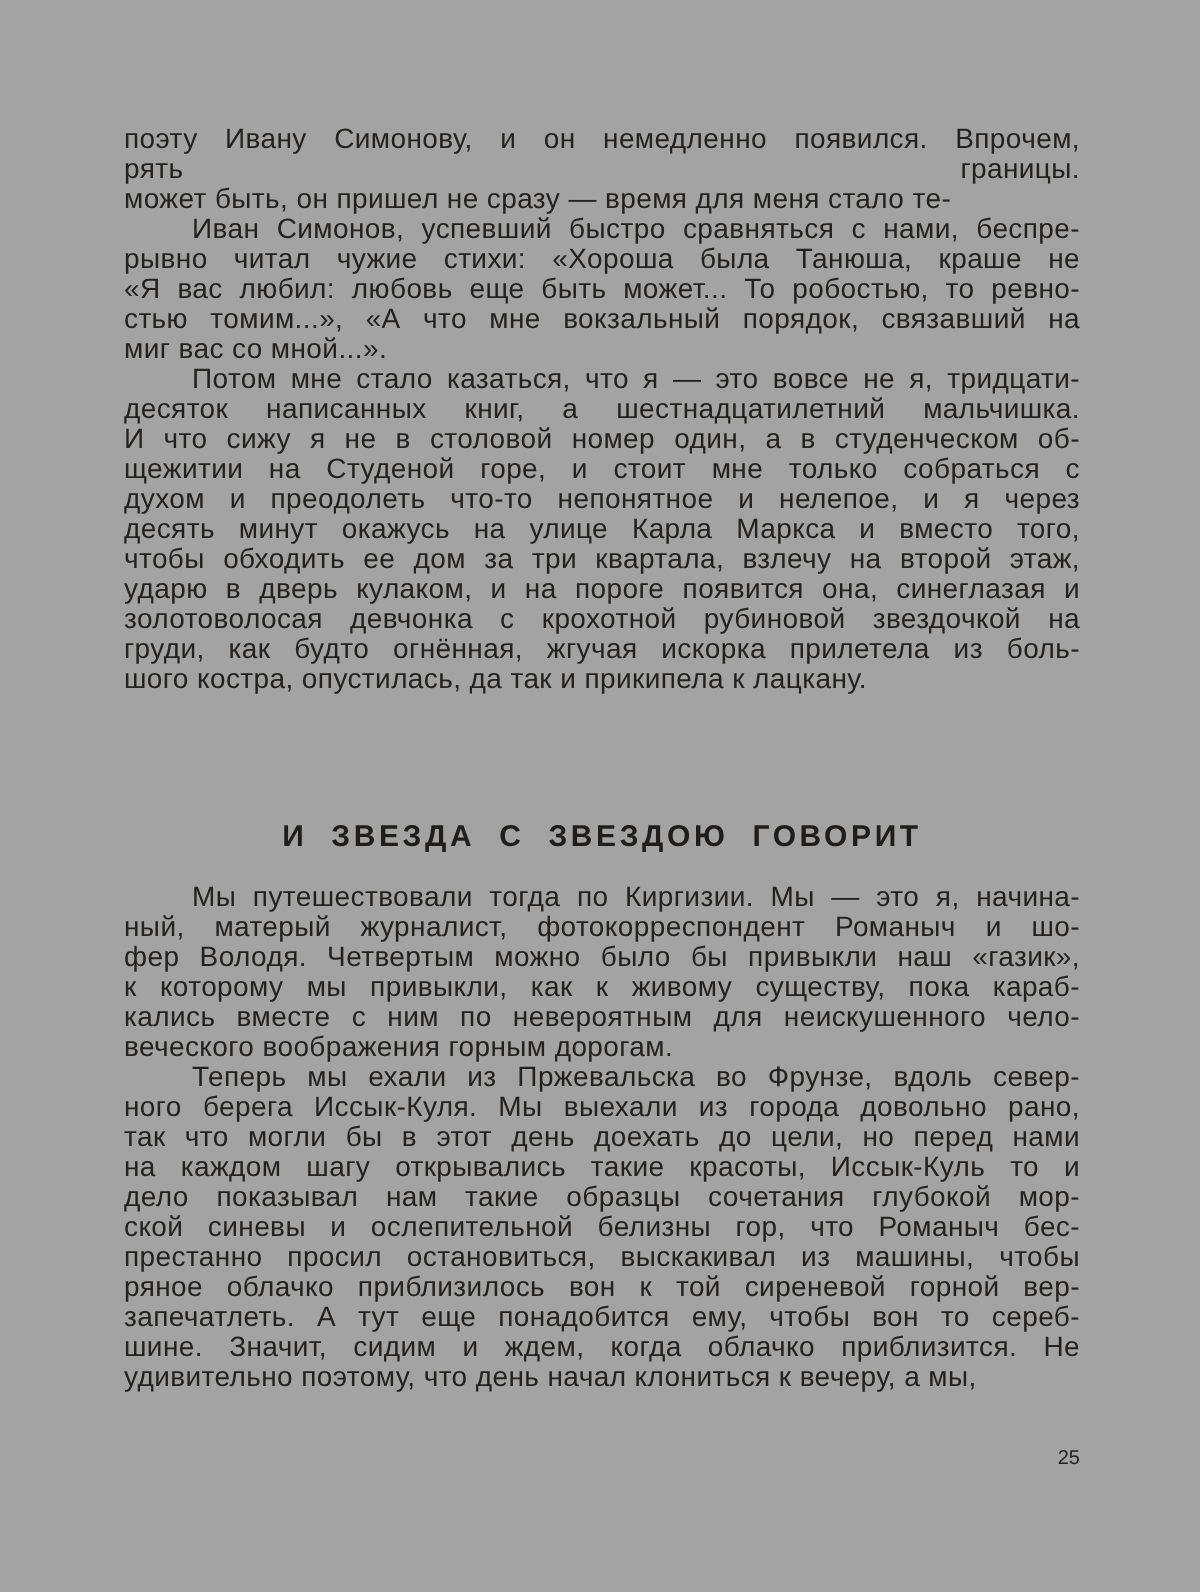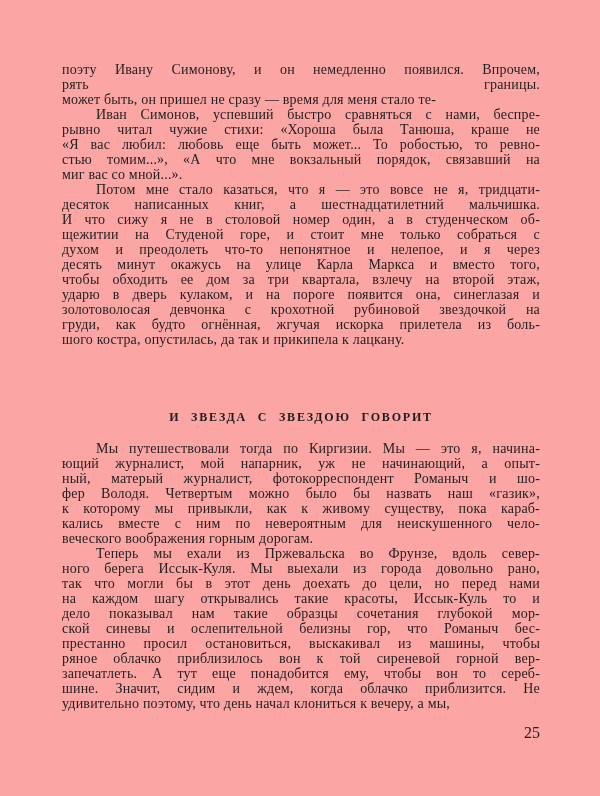--- a/index.html
+++ b/index.html
@@ -4,24 +4,24 @@
 <style>
   html, body {
     margin: 0;
     padding: 0;
     background: #fbfbf9;
   }
   .book-page {
     position: relative;
     width: 600px;
     height: 796px;
-    background: #fca5a5;
+    background: #a3a3a3;
     overflow: hidden;
     color: #232220;
-    font-family: Liberation Serif, serif;
+    font-family: Liberation Sans, sans-serif;
   }
   .text-block {
     position: absolute;
     left: 62px;
     width: 478px;
     font-size: 14px;
     line-height: 15px;
     letter-spacing: 0.2px;
   }
   .text-block-top { top: 62px; }
@@ -33,33 +33,33 @@
     white-space: normal;
   }
   .para .line:last-child { text-align-last: left; }
   .para.indent .line:first-child { text-indent: 23px; margin-left: 11px; }
   .chapter-heading {
     position: absolute;
     top: 410px;
     left: 62px;
     width: 478px;
     text-align: center;
-    font-size: 12px;
+    font-size: 15px;
     font-weight: bold;
     letter-spacing: 1.8px;
     word-spacing: 6px;
     color: #1f1e1c;
   }
   .page-number {
     position: absolute;
     top: 724px;
     left: 62px;
     width: 478px;
     text-align: right;
-    font-size: 16px;
+    font-size: 10px;
     color: #232220;
   }
 </style>
 </head>
 <body>
 
 <div class="book-page">
 
   <div class="text-block text-block-top">
       <div class="para">
@@ -87,23 +87,22 @@
         <div class="line">груди, как будто огнённая, жгучая искорка прилетела из боль-</div>
         <div class="line">шого костра, опустилась, да так и прикипела к лацкану.</div>
       </div>
     </div>
 
   <div class="chapter-heading">И ЗВЕЗДА С ЗВЕЗДОЮ ГОВОРИТ</div>
 
   <div class="text-block text-block-bottom">
       <div class="para indent">
         <div class="line">Мы путешествовали тогда по Киргизии. Мы — это я, начина-</div>
-        <div class="line">ющий журналист, мой напарник, уж не начинающий, а опыт-</div>
         <div class="line">ный, матерый журналист, фотокорреспондент Романыч и шо-</div>
-        <div class="line">фер Володя. Четвертым можно было бы назвать наш «газик»,</div>
+        <div class="line">фер Володя. Четвертым можно было бы привыкли наш «газик»,</div>
         <div class="line">к которому мы привыкли, как к живому существу, пока караб-</div>
         <div class="line">кались вместе с ним по невероятным для неискушенного чело-</div>
         <div class="line">веческого воображения горным дорогам.</div>
       </div>
       <div class="para indent">
         <div class="line">Теперь мы ехали из Пржевальска во Фрунзе, вдоль север-</div>
         <div class="line">ного берега Иссык-Куля. Мы выехали из города довольно рано,</div>
         <div class="line">так что могли бы в этот день доехать до цели, но перед нами</div>
         <div class="line">на каждом шагу открывались такие красоты, Иссык-Куль то и</div>
         <div class="line">дело показывал нам такие образцы сочетания глубокой мор-</div>

